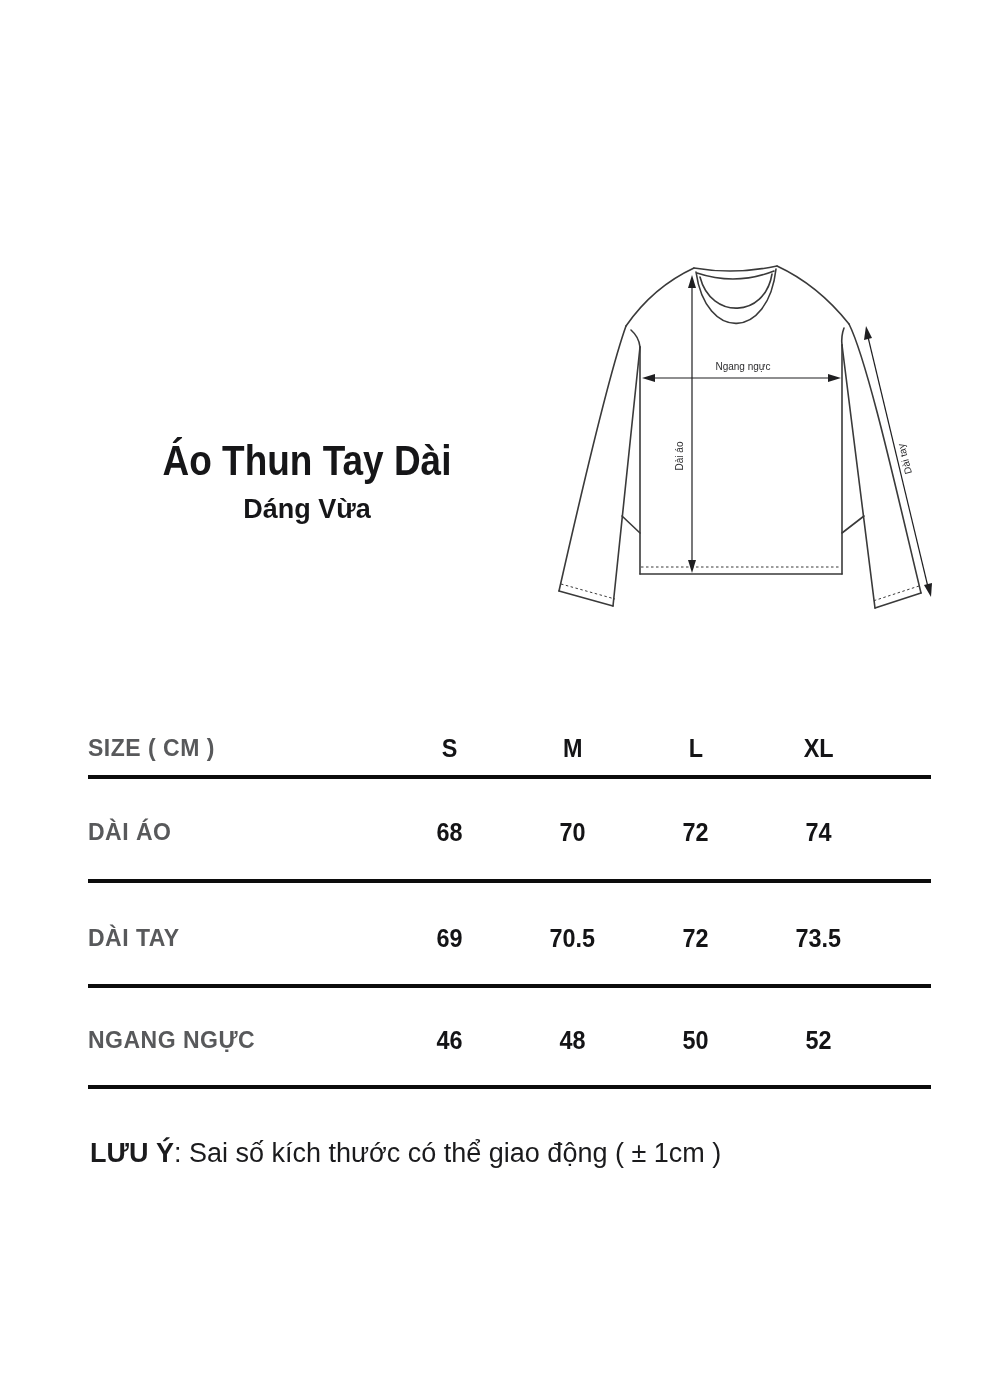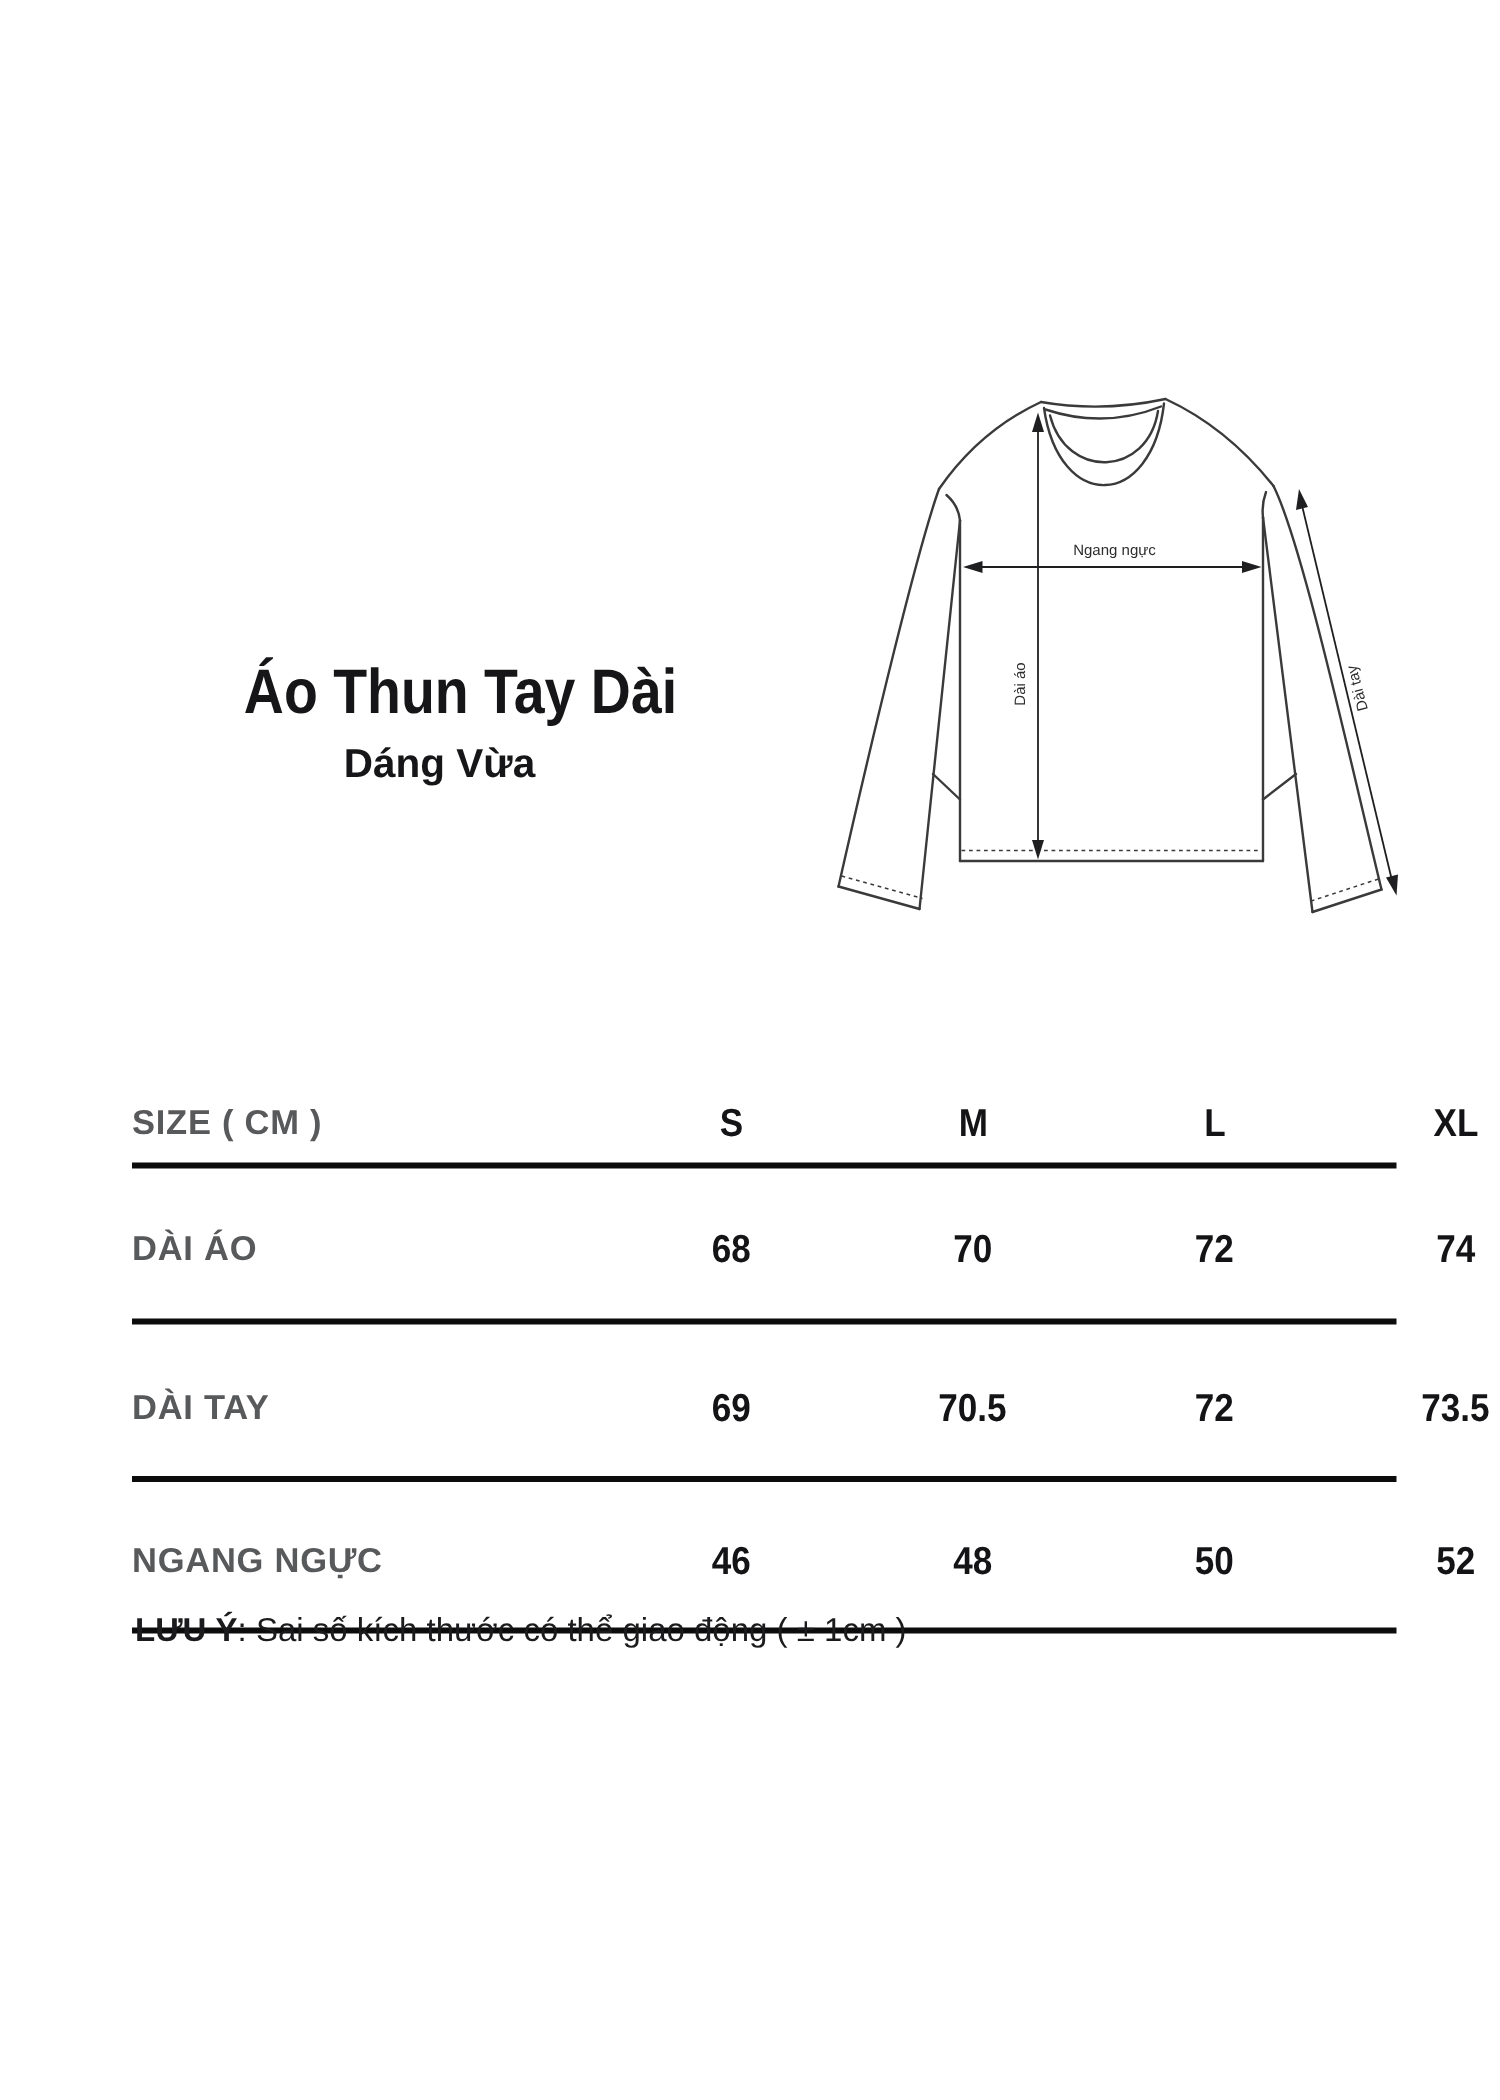--- a/index.html
+++ b/index.html
@@ -14,52 +14,51 @@
     position:absolute;left:90px;top:396px;width:434px;
     text-align:center;font-size:18px;font-weight:bold;
     letter-spacing:2px;color:#58595b;
   }
   .hdr-title{
     position:absolute;left:90px;top:440px;width:434px;
     text-align:center;font-size:42px;font-weight:bold;line-height:1;
     color:#161618;transform:scaleX(.88);
   }
   .hdr-subtitle{
-    position:absolute;left:76px;top:496px;width:434px;
+    position:absolute;left:90px;top:496px;width:434px;
     text-align:center;font-size:27px;font-weight:bold;line-height:1;
     color:#161618;
   }
   
   .shirt-svg{position:absolute;left:530px;top:230px;width:440px;height:400px;}
   .dim-label{font-family:"Liberation Sans","DejaVu Sans",sans-serif;font-size:10px;fill:#2d2d2f;}
   
   .rule{position:absolute;left:88px;width:843px;height:4px;background:#0c0c0c;}
   .rule-1{top:775px}.rule-2{top:879px}.rule-3{top:984px}.rule-4{top:1085px}
   .trow{
     position:absolute;left:88px;width:792px;height:36px;
     display:grid;grid-template-columns:300px 123px 123px 123px 123px;
     align-items:center;
-    gap:38px;
   }
   .trow-header{top:730px}
   .trow-1{top:814px}
   .trow-2{top:920px}
   .trow-3{top:1022px}
   .cell-label{
     font-size:23px;font-weight:bold;color:#58595b;letter-spacing:.5px;
     justify-self:start;
   }
   .cell-col,.cell-val{
     font-size:26px;font-weight:bold;color:#141416;
     justify-self:center;transform:scaleX(.9);
   }
   
   .note{
-    position:absolute;left:90px;top:1074px;
-    font-size:22px;color:#1b1b1d;
+    position:absolute;left:90px;top:1138px;
+    font-size:27px;color:#1b1b1d;
   }
   .note b{font-weight:bold;}
 </style>
 </head>
 <body>
 
 <div class="page">
 
   <div class="hdr-title">Áo Thun Tay Dài</div>
   <div class="hdr-subtitle">Dáng Vừa</div>

